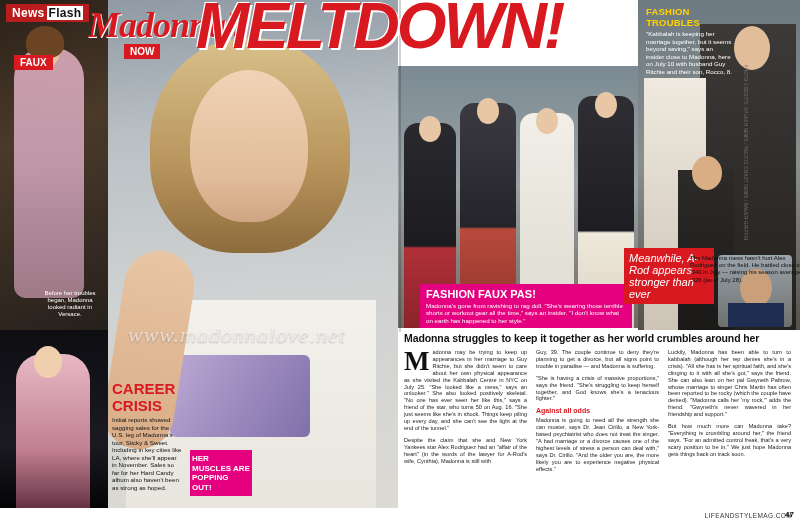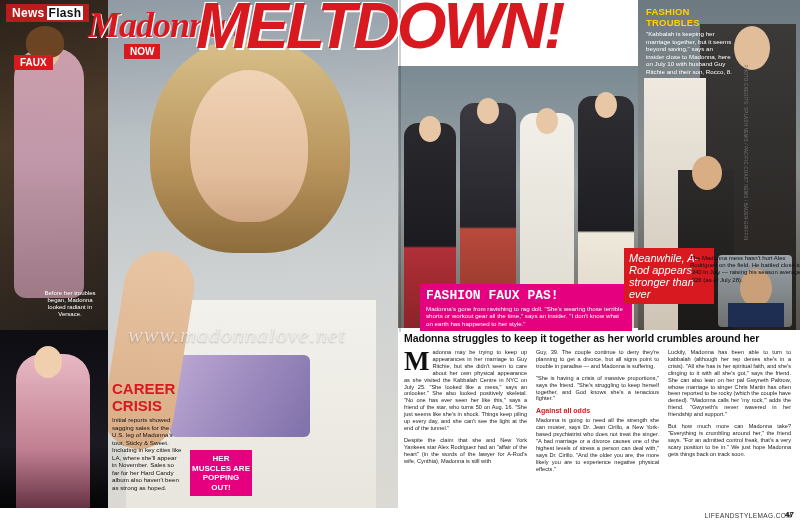--- a/index.html
+++ b/index.html
@@ -97,29 +97,29 @@
 
   #familyTroubles{left:646px;top:6px;width:86px;}
   #familyTroubles h4{color:#ffd200;font-size:9.5px;}
   #familyTroubles p{color:#fff;}
 
   #beforeTroubles{left:44px;top:290px;width:52px;text-align:center;}
   #beforeTroubles p{color:#fff;font-size:6px;line-height:7px;}
 
   #fauxPas{position:absolute;left:420px;top:284px;width:200px;z-index:8;
     background:#e4007f;color:#fff;padding:4px 6px;}
-  #fauxPas h4{margin:0 0 2px 0;font-size:13px;font-weight:bold;font-family:Liberation Mono, monospace;}
+  #fauxPas h4{margin:0 0 2px 0;font-size:11px;font-weight:bold;}
   #fauxPas p{margin:0;font-size:6.2px;line-height:7.4px;}
 
   #careerCrisis{position:absolute;left:112px;top:380px;width:70px;z-index:8;}
   #careerCrisis h4{color:#d81920;font-size:15px;margin:0 0 2px 0;}
   #careerCrisis p{margin:0;font-size:6.2px;line-height:7.5px;color:#111;}
 
   #muscles{position:absolute;left:190px;top:450px;width:58px;z-index:8;
-    background:#e4007f;color:#fff;text-align:center;font-weight:bold;font-size:8px;
+    background:#e4007f;color:#fff;font-weight:bold;font-size:8px;
     line-height:9.5px;padding:4px 2px;}
 
   #meanwhile{position:absolute;left:624px;top:248px;width:80px;z-index:8;
     background:#d81920;color:#fff;font-weight:normal;font-style:italic;font-size:11px;
     line-height:12px;padding:4px 5px;}
   #arodNoteTop{position:absolute;left:690px;top:255px;width:120px;z-index:8;}
   #arodNoteTop p{margin:0;font-size:6px;line-height:7.2px;color:#111;}
 
   
   #watermark{position:absolute;left:128px;top:322px;z-index:10;

